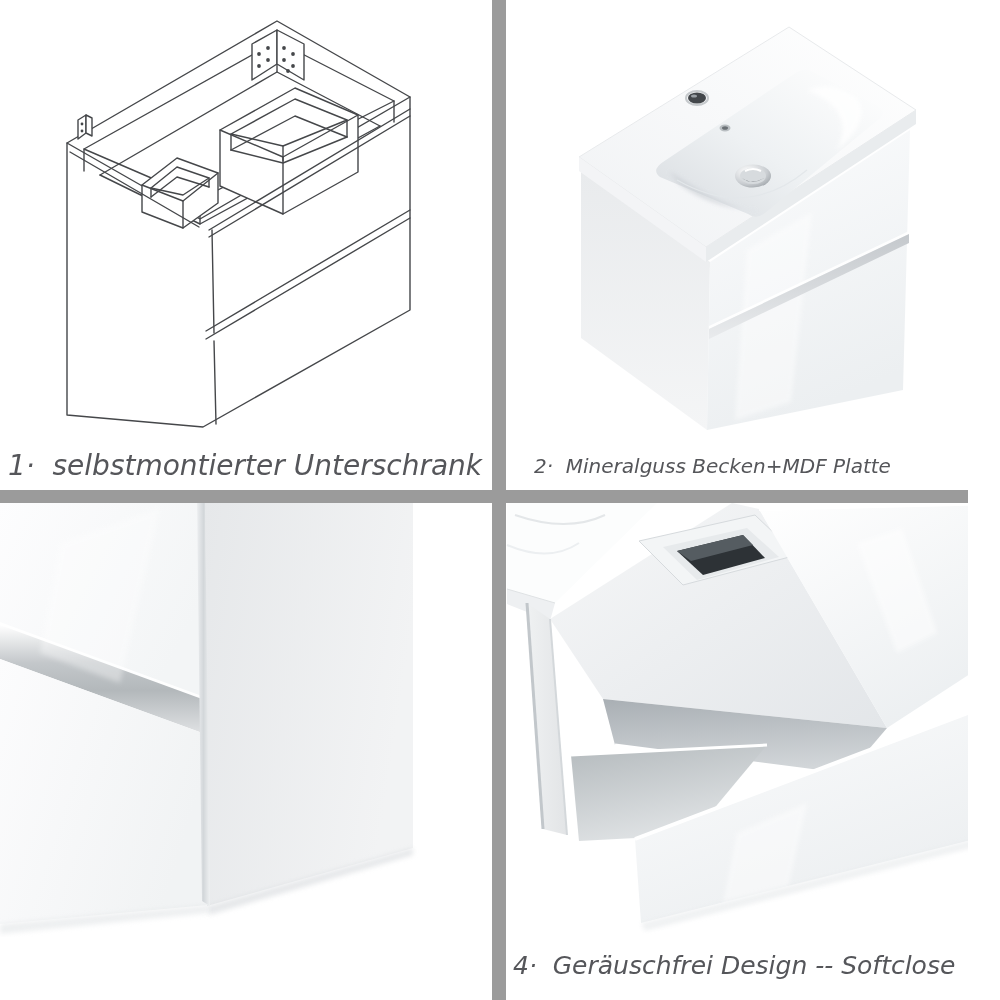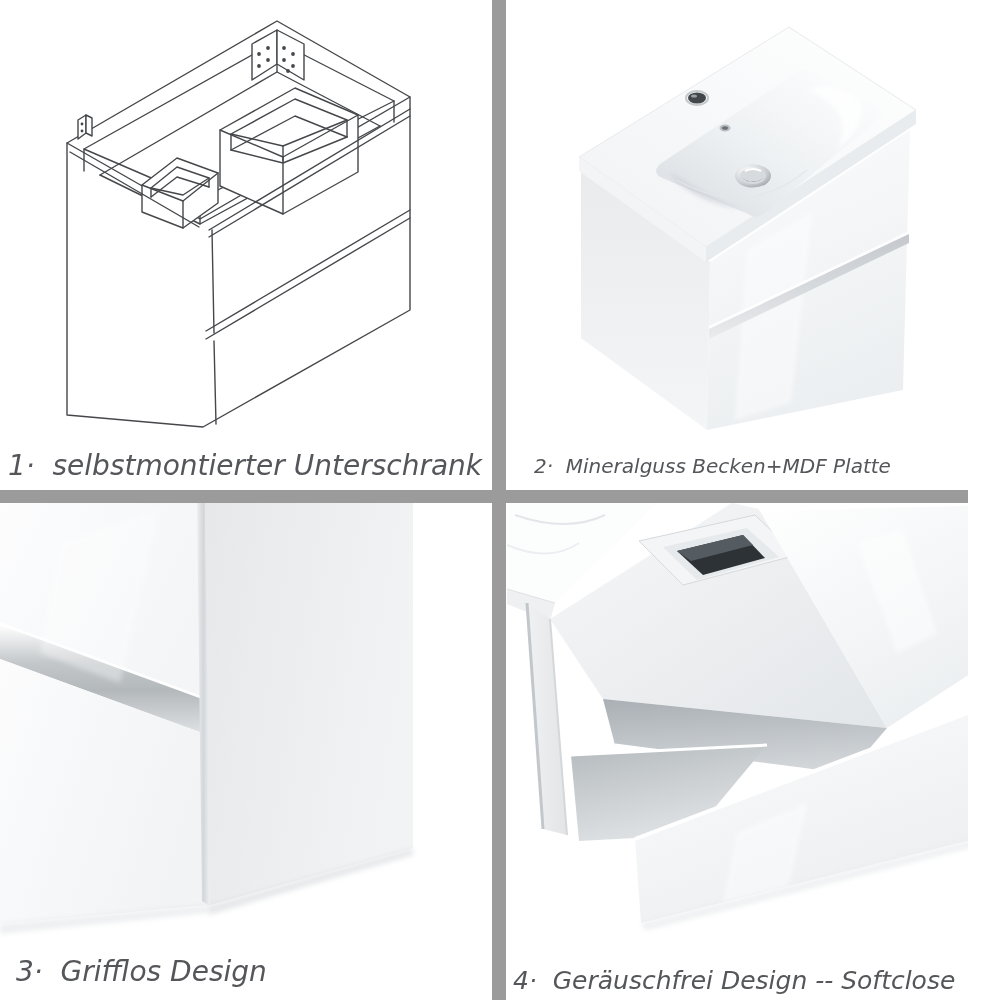--- a/index.html
+++ b/index.html
@@ -11,21 +11,21 @@
   }
   .quad{position:relative;background:#ffffff;overflow:hidden;}
   .art{position:absolute;left:0;top:0;width:100%;height:100%;display:block;}
   .caption{
     position:absolute;font-family:"DejaVu Sans",sans-serif;font-style:italic;
     color:#55565a;white-space:pre;letter-spacing:0;line-height:1.15;
   }
   #cap1{left:8px;bottom:8px;font-size:28px;}
   #cap2{left:28px;bottom:12px;font-size:20px;}
   #cap3{left:16px;bottom:12px;font-size:28px;}
-  #cap4{left:7px;bottom:4px;font-size:25px;}
+  #cap4{left:7px;bottom:19px;font-size:25px;}
 </style>
 </head>
 <body>
 
 <div class="canvas">
 
   <div class="quad">
     <svg class="art" viewBox="0 0 492 490">
       <g fill="none" stroke="#45474a" stroke-width="1.4" stroke-linejoin="round" stroke-linecap="round">
 
@@ -212,21 +212,20 @@
 
       <path d="M0,119 L202,193 L203,197 L0,123 Z" fill="#ffffff" opacity="0.9"></path>
       <path d="M0,122 L202,196 Q209,212 205,231 L0,156 Z" fill="url(#q3groove)"></path>
 
       <path d="M0,156 L205,231 L208,402 L0,421 Z" fill="url(#q3low)"></path>
       <path d="M0,421 L208,402 L208,410 L0,431 Z" fill="#e2e5e7" opacity="0.6" filter="url(#q3soft)"></path>
 
       <path d="M197,0 L205,0 L210,403 L202,398 Z" fill="url(#q3edge)"></path>
       <path d="M60,40 L160,5 L120,180 L40,150 Z" fill="#ffffff" opacity="0.35" filter="url(#q3soft)"></path>
     </svg>
-    <div class="caption" id="cap3">3·  Grifflos Design</div>
   </div>
 
   <div class="quad">
     <svg class="art" viewBox="0 0 492 497">
       <defs>
         <linearGradient id="q4strip" x1="0" y1="0" x2="1" y2="0">
           <stop offset="0" stop-color="#eff1f2"></stop>
             <stop offset="1" stop-color="#e2e4e6"></stop>
         </linearGradient>
         <linearGradient id="q4cav" x1="0" y1="0" x2="1" y2="1">

